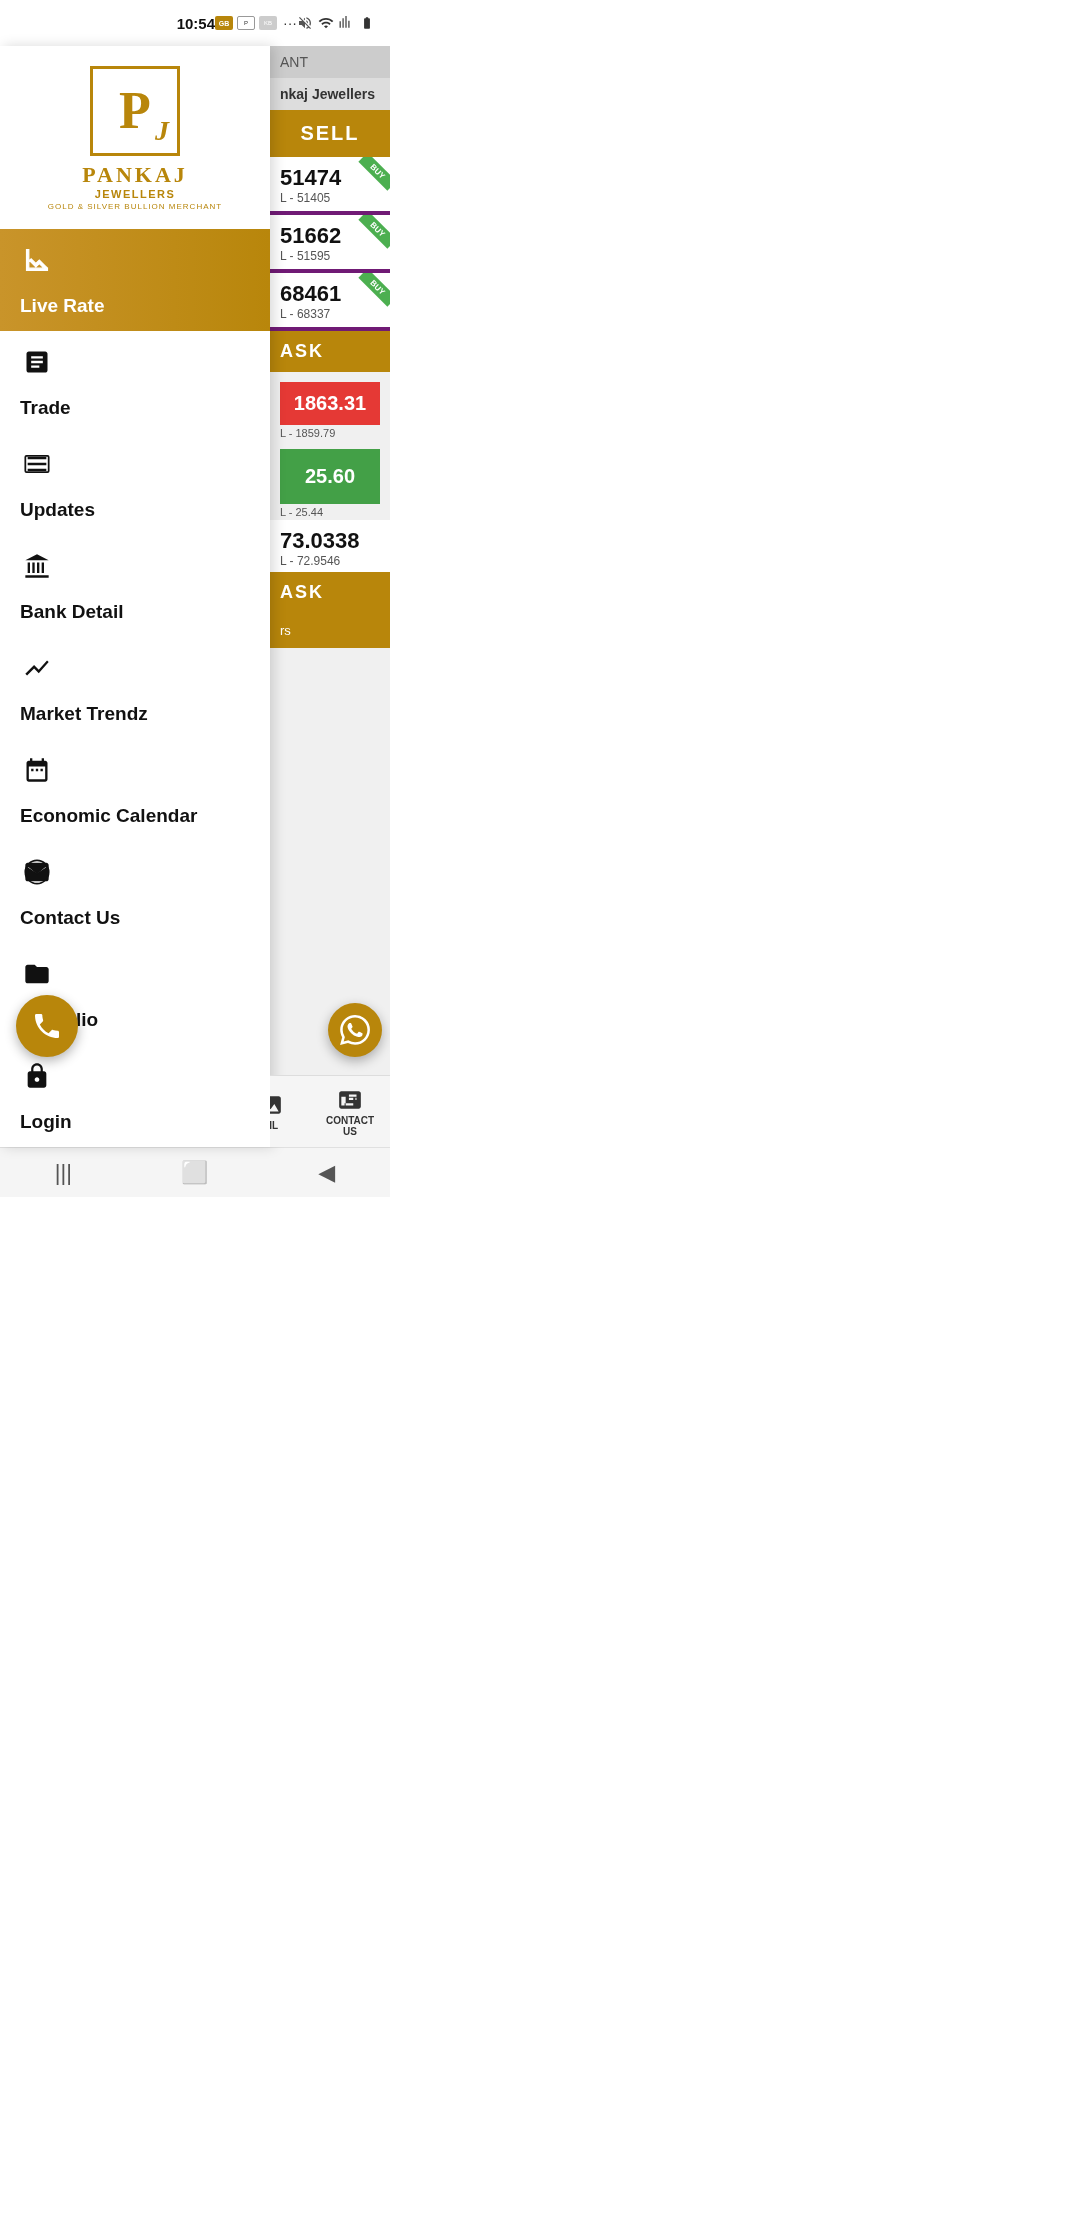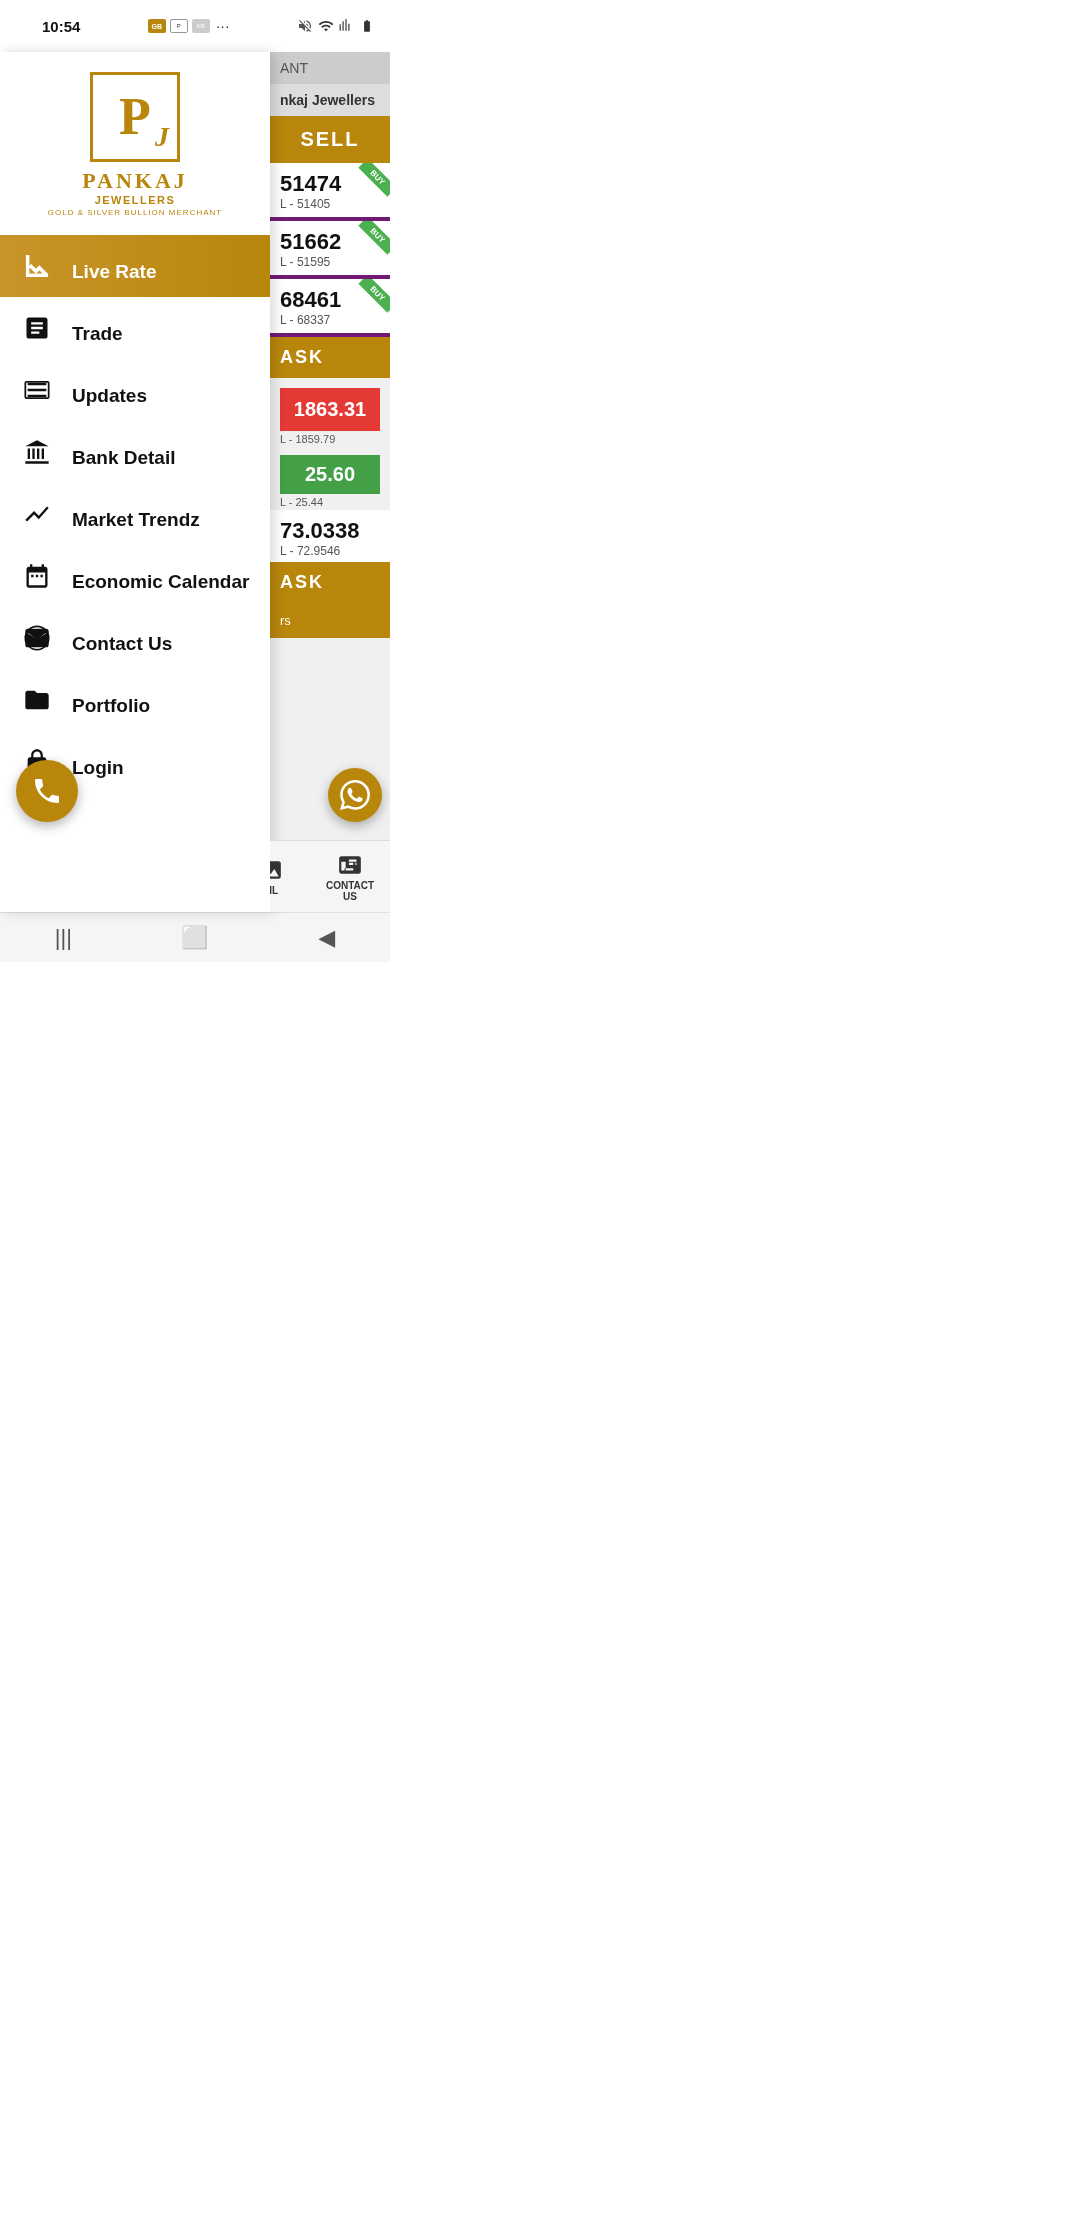--- a/index.html
+++ b/index.html
@@ -9,26 +9,25 @@
       min-height: 900px;
       font-family: 'Arial', sans-serif;
       background: #fff;
       position: relative;
       overflow-x: hidden;
     }
 
     
     .status-bar {
       display: flex;
-      justify-content: space-between;
+      justify-content: flex-end;
       align-items: center;
       padding: 6px 14px;
       background: #fff;
-      height: 52px;
-      margin-left: 28px;
+      height: 46px;
     }
     .status-time {
       font-size: 15px;
       font-weight: 700;
       color: #111;
     }
     .status-icons {
       display: flex;
       align-items: center;
       gap: 5px;
@@ -105,24 +104,25 @@
     .logo-tagline {
       font-size: 8px;
       color: #b8860b;
       letter-spacing: 1px;
       margin-top: 2px;
     }
 
     
     .nav-item {
       display: flex;
-      align-items: flex-end;
+      align-items: flex-start;
       padding: 14px 20px;
       cursor: pointer;
       gap: 18px;
+      flex-direction: column;
     }
     .nav-item.active {
       background: linear-gradient(90deg, #c9942a, #b8860b);
     }
     .nav-item.active .nav-label {
       color: #fff;
       font-weight: 800;
     }
     .nav-item.active .nav-icon-wrap svg {
       fill: #fff;
@@ -239,21 +239,21 @@
       text-align: center;
       padding: 10px;
       font-size: 20px;
       font-weight: 900;
       margin: 6px 6px 0;
     }
     .price-box-green {
       background: #43a047;
       color: #fff;
       text-align: center;
-      padding: 8px;
+      padding: 16px;
       font-size: 20px;
       font-weight: 900;
       margin: 6px 6px 0;
     }
 
     
     .price-neutral {
       background: #fff;
       padding: 8px 10px 4px;
     }

